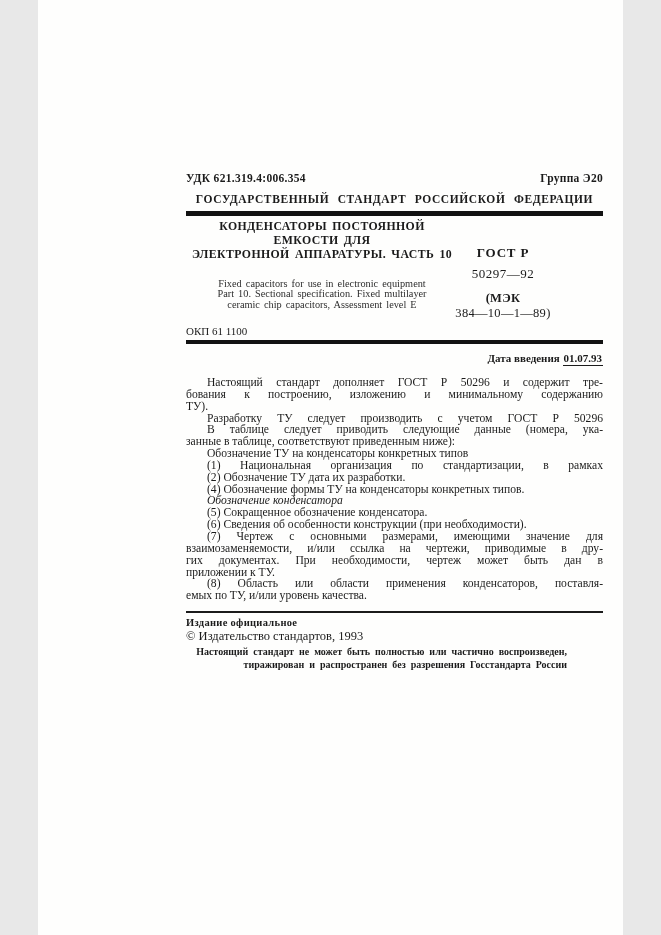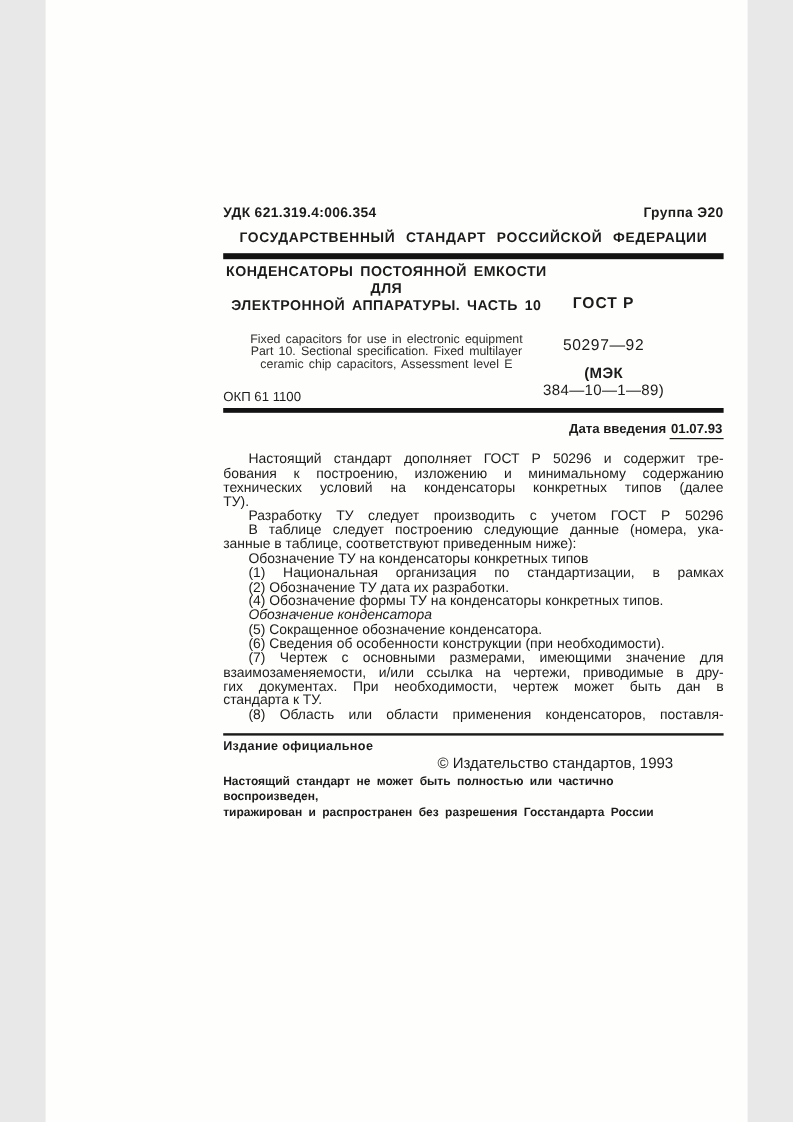--- a/index.html
+++ b/index.html
@@ -2,57 +2,57 @@
 <html><head>
 <meta charset="utf-8">
 <style>
   html,body { margin:0; padding:0; }
   body { background:#e8e8e8; }
   .page {
     position:relative;
     width:585px; height:935px;
     background:#fefefd;
     color:#1b1b1b;
-    font-family:Liberation Sans, sans-serif;
+    font-family:Liberation Serif, serif;
     overflow:hidden;
     margin:0 auto;
   }
   .content { position:absolute; left:148px; top:172px; width:417px; }
 
   .udk-row { display:flex; justify-content:space-between; font-weight:bold; font-size:11.5px; letter-spacing:0.3px; }
   .federation { text-align:center; font-weight:bold; font-size:11.5px; letter-spacing:0.6px; word-spacing:5px; margin-top:9px; }
   .bar-thick { height:4.5px; background:#121212; margin-top:6px; }
 
   .title-block { position:relative; margin-top:3px; }
   .tb-left { width:272px; text-align:center; }
   .main-title { font-weight:bold; font-size:11.8px; line-height:14px; letter-spacing:0.4px; word-spacing:2px; }
   .subtitle { font-weight:bold; font-size:10.3px; line-height:12.2px; margin-top:2px; word-spacing:1.5px; }
   .english { font-size:10.3px; line-height:10.5px; margin-top:18px; color:#2d2d2d; word-spacing:1.5px; }
   .okp { font-size:11px; text-align:left; margin-top:15px; line-height:13px; }
   .tb-right { position:absolute; right:30px; top:26px; width:140px; text-align:center; }
   .gost-r { font-weight:bold; font-size:13px; letter-spacing:0.8px; }
-  .gost-num { font-size:13px; margin-top:20px; letter-spacing:0.5px; }
+  .gost-num { font-size:13px; margin-top:5px; letter-spacing:0.5px; }
   .mek { font-weight:bold; font-size:12.5px; margin-top:9px; letter-spacing:0.3px; }
   .mek-num { font-size:12.5px; letter-spacing:0.3px; }
   .bar-thick2 { height:4px; background:#121212; margin-top:2px; }
 
   .date-row { text-align:right; font-weight:bold; font-size:11px; margin-top:8px; }
   .date-value { border-bottom:1.2px solid #1b1b1b; padding:0 1px 1px 1px; }
 
   .body-text { margin-top:13px; font-size:11.6px; }
   .paragraph { margin:0; }
   .line { line-height:11.85px; text-align:justify; text-align-last:justify; }
   .line.last { text-align-last:left; }
   .line.indent { text-indent:21px; }
   .line.italic { font-style:italic; }
 
   .footer-rule { height:1.5px; background:#1b1b1b; margin-top:9px; }
   .edition { font-weight:bold; font-size:10.5px; margin-top:3px; letter-spacing:0.3px; line-height:13px; }
-  .copyright { font-size:12.5px; text-align:right; padding-right:42px; line-height:15px; margin-top:0; }
-  .note { font-weight:bold; font-size:10px; line-height:13px; text-align:left; padding-right:36px; margin-top:1px; word-spacing:2.5px; }
+  .copyright { font-size:12.5px; padding-right:42px; line-height:15px; margin-top:0; }
+  .note { font-weight:bold; font-size:10px; line-height:13px; text-align:right; padding-right:36px; margin-top:1px; word-spacing:2.5px; }
 </style>
 </head>
 <body>
 
 <div class="page">
   <div class="content">
 
     <div class="udk-row">
       <span>УДК 621.319.4:006.354</span>
       <span>Группа Э20</span>
@@ -87,28 +87,27 @@
 
     <div class="date-row">
       <span>Дата введения</span>
       <span class="date-value">01.07.93</span>
     </div>
 
     <div class="body-text">
         <div class="paragraph">
           <div class="line indent">Настоящий стандарт дополняет ГОСТ Р 50296 и содержит тре-</div>
           <div class="line">бования к построению, изложению и минимальному содержанию</div>
-          <div class="line">технических условий на конденсаторы конкретных типов (далее</div>
           <div class="line last">ТУ).</div>
         </div>
         <div class="paragraph">
           <div class="line indent">Разработку ТУ следует производить с учетом ГОСТ Р 50296</div>
         </div>
         <div class="paragraph">
-          <div class="line indent">В таблице следует построению следующие данные (номера, ука-</div>
+          <div class="line indent">В таблице следует приводить следующие данные (номера, ука-</div>
           <div class="line last">занные в таблице, соответствуют приведенным ниже):</div>
         </div>
         <div class="paragraph">
           <div class="line last indent">Обозначение ТУ на конденсаторы конкретных типов</div>
         </div>
         <div class="paragraph">
           <div class="line indent">(1) Национальная организация по стандартизации, в рамках</div>
         </div>
         <div class="paragraph">
           <div class="line last indent">(2) Обозначение ТУ дата их разработки.</div>
@@ -122,24 +121,25 @@
         <div class="paragraph">
           <div class="line last indent">(5) Сокращенное обозначение конденсатора.</div>
         </div>
         <div class="paragraph">
           <div class="line last indent">(6) Сведения об особенности конструкции (при необходимости).</div>
         </div>
         <div class="paragraph">
           <div class="line indent">(7) Чертеж с основными размерами, имеющими значение для</div>
           <div class="line">взаимозаменяемости, и/или ссылка на чертежи, приводимые в дру-</div>
           <div class="line">гих документах. При необходимости, чертеж может быть дан в</div>
-          <div class="line last">стандарта к ТУ.</div>
+          <div class="line last">приложении к ТУ.</div>
         </div>
         <div class="paragraph">
           <div class="line indent">(8) Область или области применения конденсаторов, поставля-</div>
+          <div class="line last">емых по ТУ, и/или уровень качества.</div>
         </div>
       </div>
 
     <div class="footer-rule"></div>
     <div class="edition">Издание официальное</div>
     <div class="copyright">© Издательство стандартов, 1993</div>
     <div class="note">
       <div>Настоящий стандарт не может быть полностью или частично воспроизведен,</div>
       <div>тиражирован и распространен без разрешения Госстандарта России</div>
     </div>

